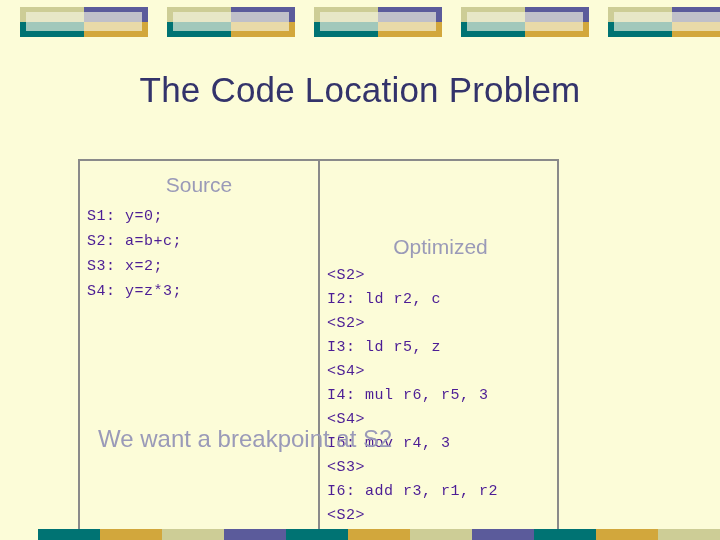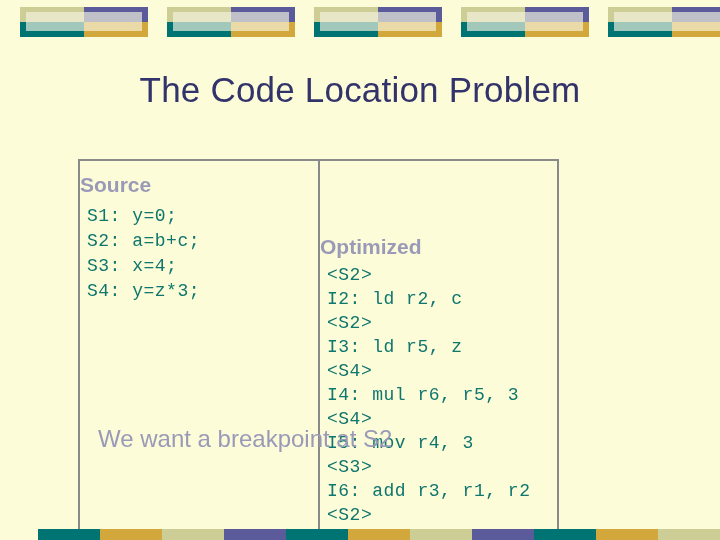--- a/index.html
+++ b/index.html
@@ -95,33 +95,32 @@
   }
 
   .col {
     position: absolute;
     top: 0;
   }
   #source-column { left: 0;    width: 238px; }
   #assembly-column { left: 240px; width: 241px; }
 
   .col-header {
-    text-align: left;
+    text-align: center;
     font-size: 21px;
     color: #9a9ab8;
     line-height: 28px;
-    font-weight: bold;
   }
   #source-column .col-header { padding-top: 10px; }
   #assembly-column .col-header { padding-top: 28px; margin-top: 44px; }
 
   .code-list {
     font-family: "Liberation Mono", monospace;
-    font-size: 18px;
-    color: #0f766e;
+    font-size: 15px;
+    color: #4c1d95;
     line-height: 25px;
     letter-spacing: 0.5px;
   }
   #source-lines {
     margin-top: 5px;
     padding-left: 7px;
   }
   .src-line { white-space: pre; }
 
   #assembly-lines {
@@ -190,21 +189,21 @@
 
 <div id="content-box">
 
   <div id="column-divider"></div>
 
   <div class="col" id="source-column">
     <div class="col-header">Source</div>
     <div class="code-list" id="source-lines">
         <div class="src-line">S1: y=0;</div>
         <div class="src-line">S2: a=b+c;</div>
-        <div class="src-line">S3: x=4;</div>
+        <div class="src-line">S3: x=2;</div>
         <div class="src-line">S4: y=z*3;</div>
       </div>
   </div>
 
   <div class="col" id="assembly-column">
     <div class="col-header">
       <div>Optimized</div>
     </div>
     <div class="code-list" id="assembly-lines">
         <div class="asm-tag">&lt;S2&gt;</div>

